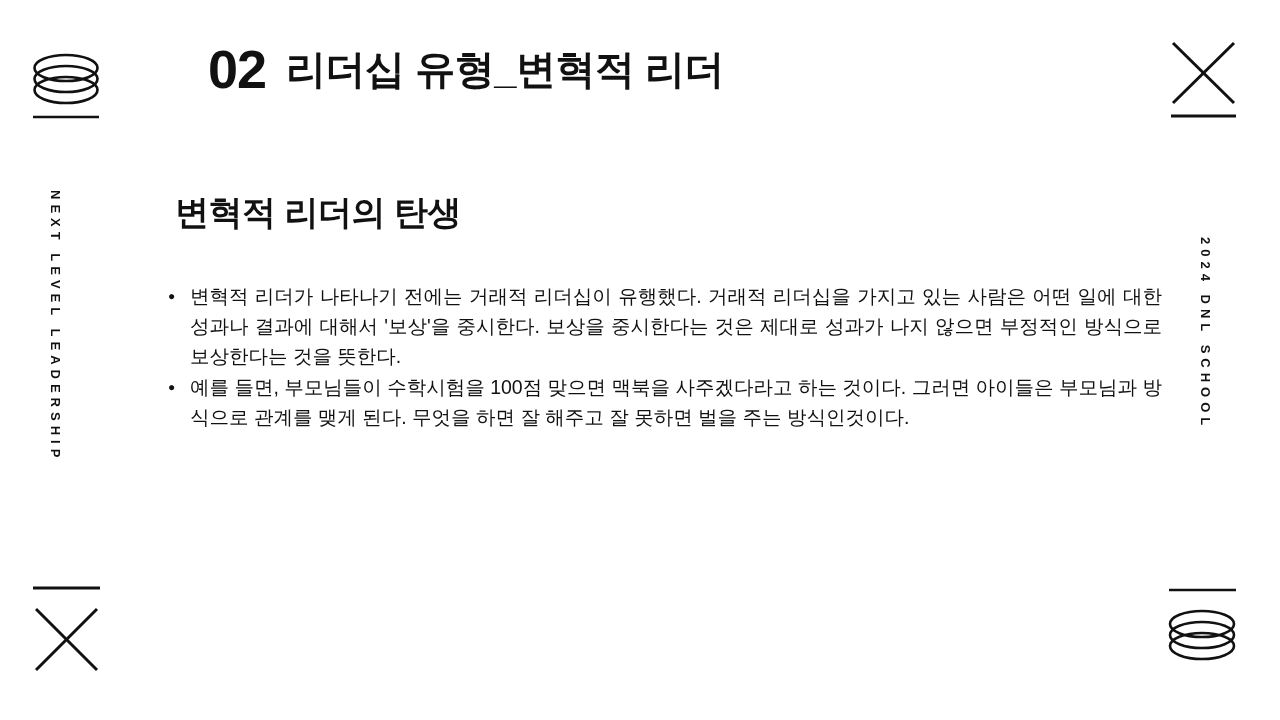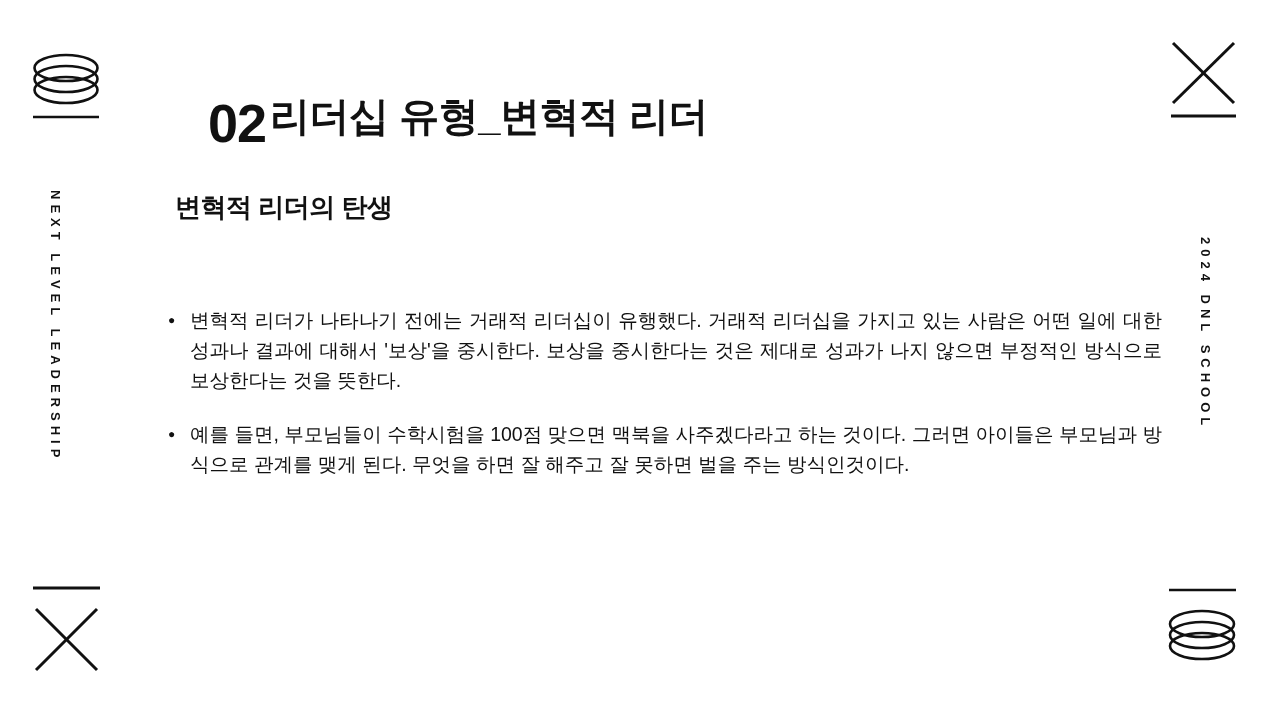--- a/index.html
+++ b/index.html
@@ -24,24 +24,23 @@
   .corner-tl { left: 32px; top: 52px; }
   .corner-tr { left: 1170px; top: 40px; }
   .corner-bl { left: 32px; top: 584px; }
   .corner-br { left: 1166px; top: 586px; }
   
   .header {
     position: absolute;
     left: 208px;
     top: 42px;
     display: flex;
-    align-items: flex-end;
-    gap: 4px;
+    align-items: flex-start;
+    gap: 20px;
     height: 68px;
-    margin-top: 40px;
   }
   .slide-number {
     font-size: 54px;
     font-weight: 900;
     letter-spacing: -1px;
     line-height: 1;
     color: var(--text, #111111);
   }
   .slide-title {
     font-size: 40px;
@@ -61,21 +60,21 @@
     color: var(--text, #111111);
     white-space: nowrap;
   }
   .vertical-left  { left: 48px;  top: 190px; }
   .vertical-right { left: 1198px; top: 237px; }
   
   .section-heading {
     position: absolute;
     left: 175px;
     top: 190px;
-    font-size: 26px;
+    font-size: 34px;
     font-weight: 900;
     letter-spacing: -0.5px;
     color: var(--text, #111111);
   }
   ul.bullet-list {
     position: absolute;
     left: 166px;
     top: 281px;
     width: 996px;
     margin: 0;
@@ -83,21 +82,20 @@
     list-style: none;
   }
   ul.bullet-list li {
     position: relative;
     padding-left: 24px;
     font-size: 19.5px;
     line-height: 30px;
     text-align: justify;
     color: var(--text, #111111);
     margin-bottom: 1px;
-    margin-top: 24px;
   }
   ul.bullet-list li::before {
     content: "\25CF";
     position: absolute;
     left: 2px;
     top: 0;
     font-size: 12px;
     line-height: 30px;
   }
   ul.bullet-list li.emphasis {

